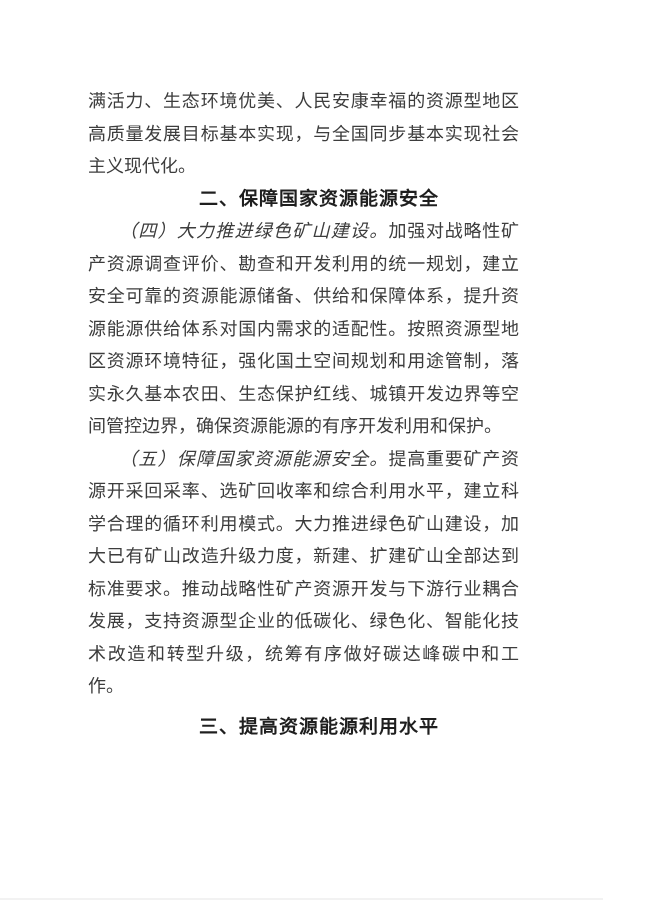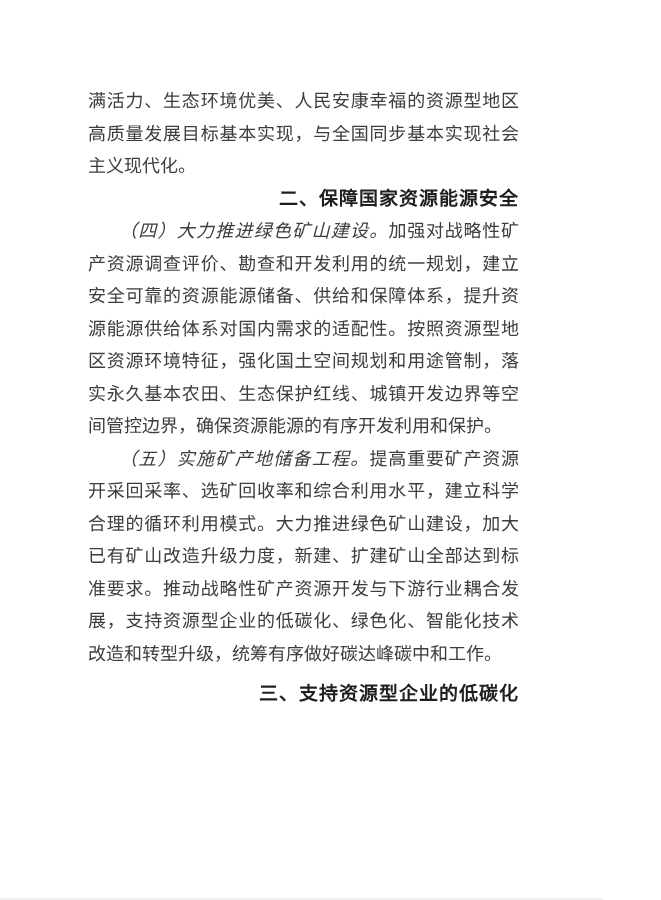--- a/index.html
+++ b/index.html
@@ -33,21 +33,21 @@
   .doc-heading {
     margin: 0;
     padding: 0;
     font-family: "Liberation Sans", "DejaVu Sans", sans-serif;
     font-weight: 700;
     font-size: 19px;
     line-height: 32.5px;
     letter-spacing: 1px;
     color: #1f1f1f;
     text-indent: 31px;
-    text-align: right;
+    text-align: center;
   }
   .doc-heading.last {
     margin-top: 8px;
   }
   .lead-in {
     font-style: italic;
     letter-spacing: 0.5px;
   }
   .page-bottom-edge {
     position: absolute;
@@ -62,19 +62,19 @@
 <body>
 
 <div class="page">
 
   <p class="body-para">满活力、生态环境优美、人民安康幸福的资源型地区高质量发展目标基本实现，与全国同步基本实现社会主义现代化。</p>
 
   <h2 class="doc-heading">二、保障国家资源能源安全</h2>
 
   <p class="body-para para-indent"><span class="lead-in">（四）大力推进绿色矿山建设。</span><span>加强对战略性矿产资源调查评价、勘查和开发利用的统一规划，建立安全可靠的资源能源储备、供给和保障体系，提升资源能源供给体系对国内需求的适配性。按照资源型地区资源环境特征，强化国土空间规划和用途管制，落实永久基本农田、生态保护红线、城镇开发边界等空间管控边界，确保资源能源的有序开发利用和保护。</span></p>
 
-  <p class="body-para para-indent"><span class="lead-in">（五）实施矿产地储备工程。</span><span>提高重要矿产资源开采回采率、选矿回收率和综合利用水平，建立科学合理的循环利用模式。大力推进绿色矿山建设，加大已有矿山改造升级力度，新建、扩建矿山全部达到标准要求。推动战略性矿产资源开发与下游行业耦合发展，支持资源型企业的低碳化、绿色化、智能化技术改造和转型升级，统筹有序做好碳达峰碳中和工作。</span></p>
+  <p class="body-para para-indent"><span class="lead-in">（五）保障国家资源能源安全。</span><span>提高重要矿产资源开采回采率、选矿回收率和综合利用水平，建立科学合理的循环利用模式。大力推进绿色矿山建设，加大已有矿山改造升级力度，新建、扩建矿山全部达到标准要求。推动战略性矿产资源开发与下游行业耦合发展，支持资源型企业的低碳化、绿色化、智能化技术改造和转型升级，统筹有序做好碳达峰碳中和工作。</span></p>
 
 
-  <h2 class="doc-heading last">三、支持资源型企业的低碳化</h2>
+  <h2 class="doc-heading last">三、提高资源能源利用水平</h2>
 
   <div class="page-bottom-edge"></div>
 </div>
 
 </body></html>

